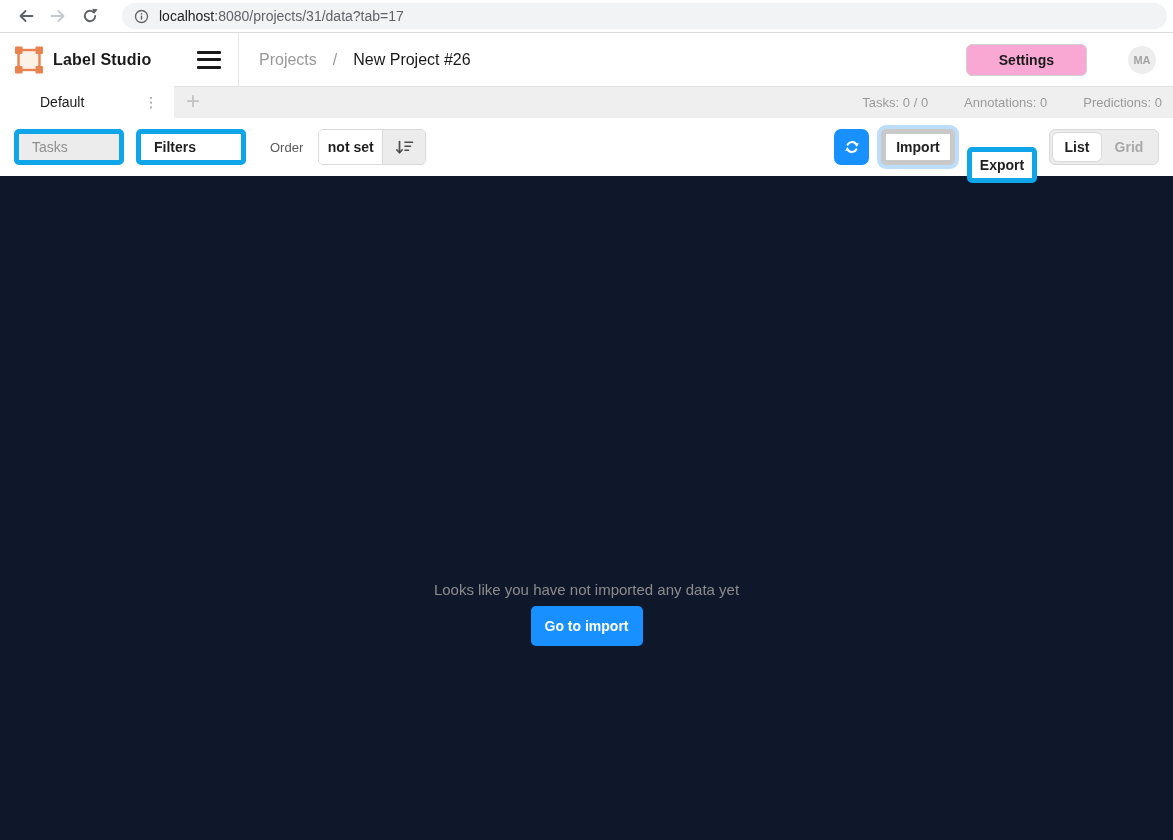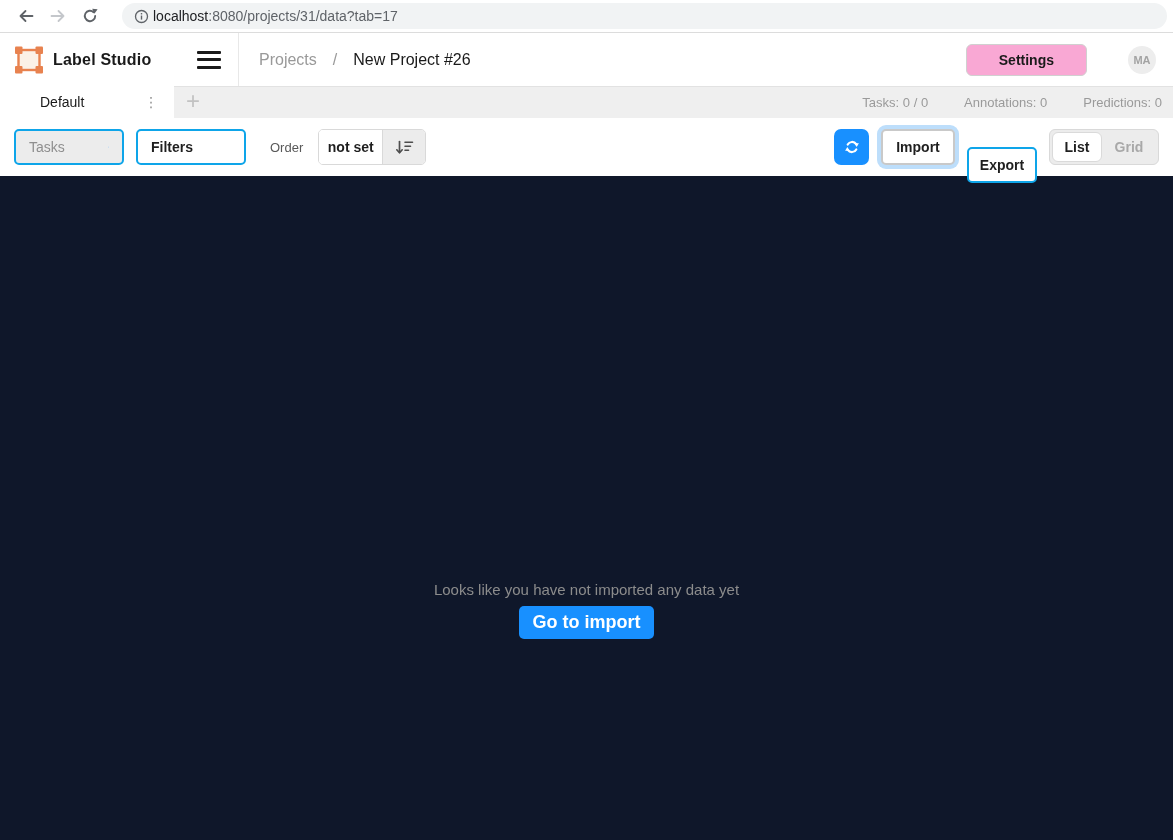--- a/index.html
+++ b/index.html
@@ -4,21 +4,21 @@
 <style>
   * { margin:0; padding:0; box-sizing:border-box; }
   html,body { width:1173px; height:840px; overflow:hidden; background:#fff;
     font-family:"Liberation Sans", sans-serif; }
 
   
   .browser-bar { height:33px; background:#fff; border-bottom:1px solid #dcdcdc;
     display:flex; align-items:center; padding:0 6px 0 10px; }
   .nav-ico { width:32px; height:28px; display:flex; align-items:center; justify-content:center; cursor:pointer; }
   .url-pill { flex:1; height:26px; background:#f1f3f4; border-radius:13px;
-    display:flex; align-items:center; padding:0 12px; margin-left:16px; gap:4px; }
+    display:flex; align-items:center; padding:0 12px; margin-left:16px; gap:10px; }
   .url-text { font-size:14px; color:#5f6368; white-space:nowrap; }
   .url-text .host { color:#202124; }
 
   
   .app-header { height:53px; background:#fff; display:flex; align-items:center; }
   .header-left { width:239px; height:100%; border-right:1px solid #e8e8e8;
     display:flex; align-items:center; padding:0 17px 0 14px; }
   .logo { display:flex; align-items:center; }
   .app-name { font-size:16px; font-weight:700; color:#1a1a1a; margin-left:9px; letter-spacing:.2px; }
   .hamburger { margin-left:auto; width:24px; height:18px; display:flex; flex-direction:column;
@@ -45,21 +45,21 @@
     line-height:1; cursor:pointer; padding:4px 6px; }
   .add-tab { width:38px; display:flex; align-items:center; justify-content:center;
     color:#c2c2c2; font-size:24px; font-weight:300; cursor:pointer; line-height:1; padding-bottom:3px; }
   .tab-stats { margin-left:auto; display:flex; align-items:center; gap:36px;
     padding-right:11px; font-size:13px; color:#9a9a9a; }
 
   
   .toolbar { height:58px; background:#fff; display:flex; align-items:center; padding:0 14px; }
   .btn { height:36px; border-radius:5px; font-size:14px; display:inline-flex;
     align-items:center; justify-content:center; cursor:pointer; background:#fff;
-    border:2px solid #0ea5e9; color:#1f1f1f; font-family:inherit;gap:43px; }
+    border:5px solid #0ea5e9; color:#1f1f1f; font-family:inherit;gap:43px; }
   .dd-btn { width:110px; justify-content:space-between; padding:0 13px; font-weight:600; }
   .tasks-btn { background:#ececec; color:#8f8f8f; font-weight:400; margin-right:12px; }
   .columns-btn, .filters-btn { margin-right:12px; }
   .order-label { font-size:13px; color:#595959; margin:0 15px 0 12px; }
   .order-group { display:flex; height:36px; border:1px solid #d9d9d9; border-radius:5px; overflow:hidden; }
   .order-value { width:63px; background:#fff; display:flex; align-items:center; justify-content:center;
     font-size:14px; font-weight:600; color:#1f1f1f; }
   .sort-btn { width:43px; background:#ececec; border-left:1px solid #d9d9d9;
     display:flex; align-items:center; justify-content:center; cursor:pointer; }
   .toolbar-right { margin-left:auto; display:flex; align-items:center; gap:12px; }
@@ -71,22 +71,22 @@
   .segmented { display:flex; align-items:center; height:36px; background:#ececec;
     border:1px solid #d9d9d9; border-radius:6px; padding:2px; }
   .seg { height:30px; display:flex; align-items:center; justify-content:center;
     font-size:14px; font-weight:600; cursor:pointer; border-radius:6px; }
   .seg-list { width:50px; background:#fff; border:1px solid #dadada; color:#1f1f1f; }
   .seg-grid { width:54px; color:#a8a8a8; }
 
   
   .content { height:664px; background:#0f172a; display:flex; flex-direction:column; align-items:center; }
   .empty-message { margin-top:405px; font-size:15px; color:#8c8c8c; }
-  .go-import-btn { margin-top:8px; height:33px; padding:0 14px; background:#1890ff; color:#fff;
-    border:none; border-radius:5px; font-size:18px; font-weight:600; cursor:pointer;
+  .go-import-btn { margin-top:8px; height:40px; padding:0 14px; background:#1890ff; color:#fff;
+    border:none; border-radius:5px; font-size:14px; font-weight:600; cursor:pointer;
     display:flex; align-items:center; font-family:inherit; }
 </style>
 </head>
 <body>
 
 <div class="browser-bar">
   <div class="nav-ico">
     <svg width="18" height="18" viewBox="0 0 18 18">
         <path d="M15.5 9 H3.5 M8.5 4 L3.5 9 L8.5 14" stroke="#5f6368" stroke-width="1.8" fill="none" stroke-linecap="round" stroke-linejoin="round"></path>
       </svg>

